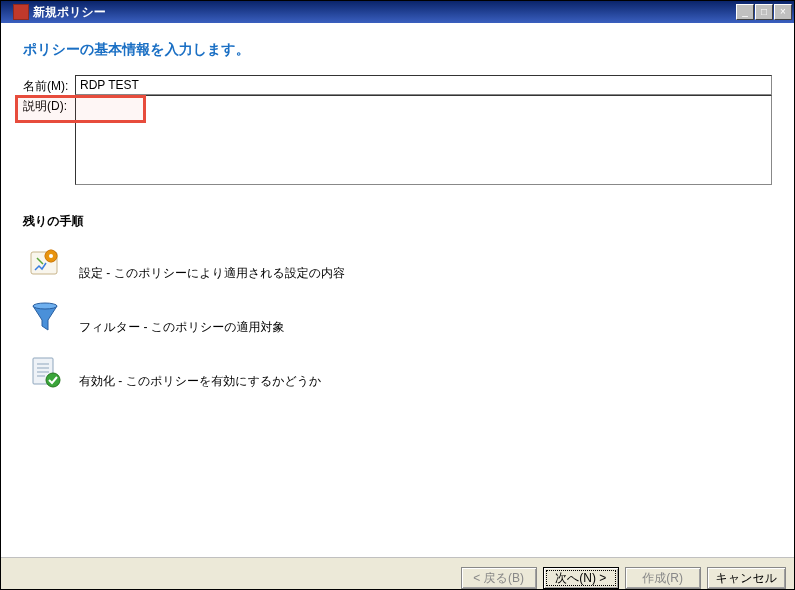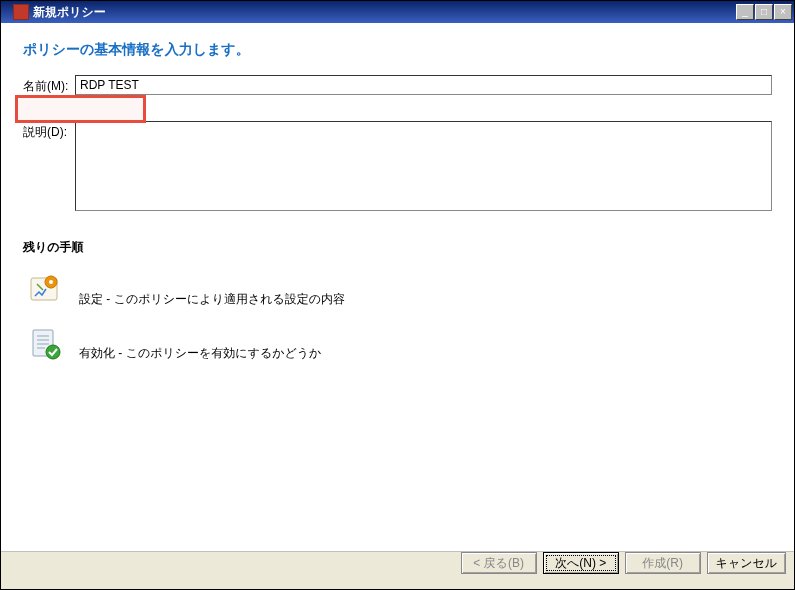--- a/index.html
+++ b/index.html
@@ -63,21 +63,21 @@
     }
     .heading {
       color: #1a6fc4;
       font-size: 14px;
       font-weight: bold;
       margin-bottom: 16px;
     }
     .form-row {
       display: flex;
       align-items: flex-start;
-      margin-bottom: 26px;
+      margin-bottom: 0;
     }
     .form-label {
       width: 52px;
       padding-top: 3px;
       font-size: 12px;
       position: relative;
     }
     .name-input {
       flex: 1;
       height: 20px;
@@ -122,24 +122,24 @@
       padding: 6px 0 6px 4px;
       margin-bottom: 6px;
     }
     .step-icon {
       width: 36px; height: 36px;
       position: relative;
     }
     .step-text { font-size: 12px; }
     .button-bar {
       background: #ece9d8;
-      height: 38px;
+      height: 32px;
       border-top: 1px solid #c0c0c0;
       display: flex;
-      align-items: flex-start;
+      align-items: flex-end;
       justify-content: flex-end;
       padding: 0 8px;
       gap: 6px;
     }
     .btn {
       min-width: 76px;
       height: 22px;
       background: #ece9d8;
       border: 1px solid #888;
       box-shadow: inset 1px 1px 0 #fff, inset -1px -1px 0 #a0a0a0;
@@ -201,20 +201,29 @@
             <circle cx="24" cy="10" r="6" fill="#e8940e" stroke="#c87000"></circle>
             <circle cx="24" cy="10" r="2" fill="#fff"></circle>
             <path d="M24 3 l1 3 -2 0 z M24 17 l1 -3 -2 0 z M17 10 l3 1 0 -2 z M31 10 l-3 1 0 -2 z" fill="#e8940e"></path>
             <path d="M8 24 l4 -4 3 3 4 -6" stroke="#3a7de0" stroke-width="1.5" fill="none"></path>
             <path d="M10 12 l6 6" stroke="#5aa53a" stroke-width="1.5"></path>
           </svg>
         </div>
         <div class="step-text">設定 - このポリシーにより適用される設定の内容</div>
       </div>
 
+      <div class="step-item">
+        <div class="step-icon">
+          <svg width="36" height="36" viewBox="0 0 36 36">
+            <path d="M6 6 L30 6 L21 20 L21 30 L15 26 L15 20 Z" fill="#4a90d9" stroke="#2a5fa0" stroke-width="1"></path>
+            <ellipse cx="18" cy="6" rx="12" ry="3" fill="#6fb0ef" stroke="#2a5fa0"></ellipse>
+          </svg>
+        </div>
+        <div class="step-text">フィルター - このポリシーの適用対象</div>
+      </div>
 
       <div class="step-item">
         <div class="step-icon">
           <svg width="36" height="36" viewBox="0 0 36 36">
             <rect x="6" y="4" width="20" height="26" rx="1" fill="#eef2f7" stroke="#8fa6bd"></rect>
             <line x1="10" y1="10" x2="22" y2="10" stroke="#8fa6bd"></line>
             <line x1="10" y1="14" x2="22" y2="14" stroke="#8fa6bd"></line>
             <line x1="10" y1="18" x2="22" y2="18" stroke="#8fa6bd"></line>
             <line x1="10" y1="22" x2="18" y2="22" stroke="#8fa6bd"></line>
             <circle cx="26" cy="26" r="7" fill="#3aa53a" stroke="#25771f"></circle>

